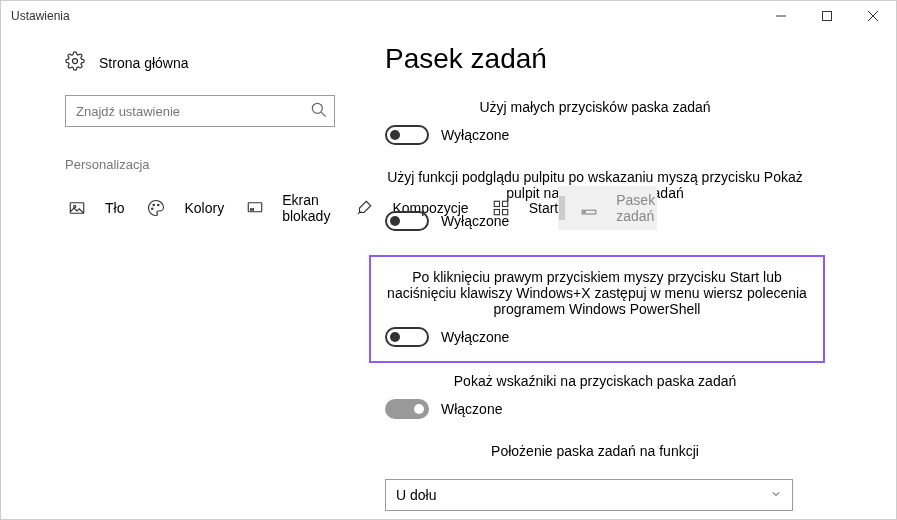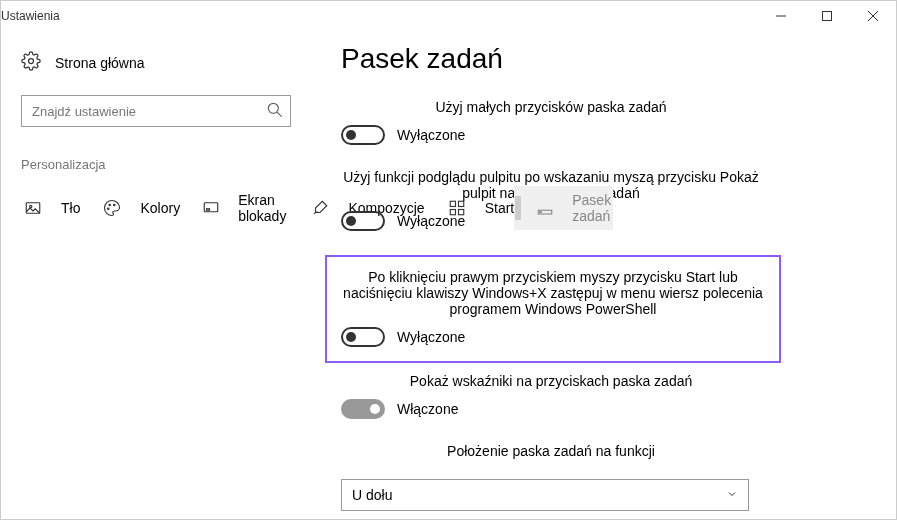--- a/index.html
+++ b/index.html
@@ -1,21 +1,21 @@
 <!DOCTYPE html>
 <html><head>
 <meta charset="utf-8">
 <style>
   * { margin: 0; padding: 0; box-sizing: border-box; font-family: "Segoe UI", Tahoma, sans-serif; }
   body { width: 897px; height: 520px; background: #fff; overflow: hidden; border: 1px solid #ccc; }
-  .titlebar { height: 30px; display: flex; align-items: center; font-size: 12px; color: #333; }
+  .titlebar { height: 30px; display: flex; align-items: center; padding-left: 10px; font-size: 12px; color: #333; }
   .titlebar-spacer { flex: 1; }
   .win-controls { display: flex; }
   .win-btn { width: 46px; height: 30px; display: flex; align-items: center; justify-content: center; font-size: 10px; color: #333; }
-  .content { display: flex; height: calc(100% - 30px); }
+  .content { display: flex; height: calc(100% - 30px); padding-left: 44px; }
   .sidebar { width: 310px; padding-top: 20px; }
   .home-row { display: flex; align-items: center; margin: 0 20px 20px 20px; }
   .home-row .gear { flex-shrink: 0; }
   .home-label { font-size: 14px; margin-left: 14px; }
   .search-wrap { margin: 0 20px 30px 20px; position: relative; }
   .search-input { width: 100%; height: 32px; border: 1px solid #999; padding: 0 34px 0 10px; font-size: 13px; outline: none; }
   .search-input::placeholder { color: #777; }
   .search-icon { position: absolute; right: 6px; top: 5px; }
   .cat-label { color: #777; font-size: 13px; margin: 0 20px 14px 20px; }
   .nav { display: flex; flex-direction: row; }

